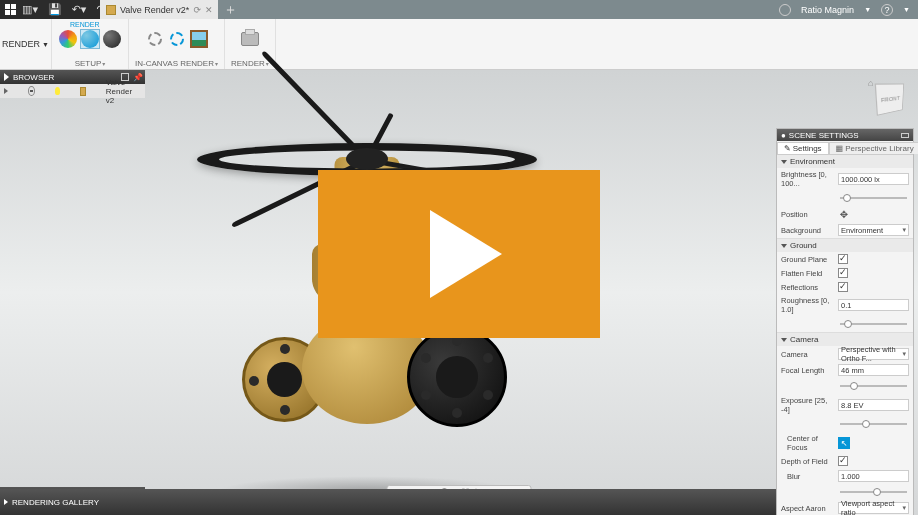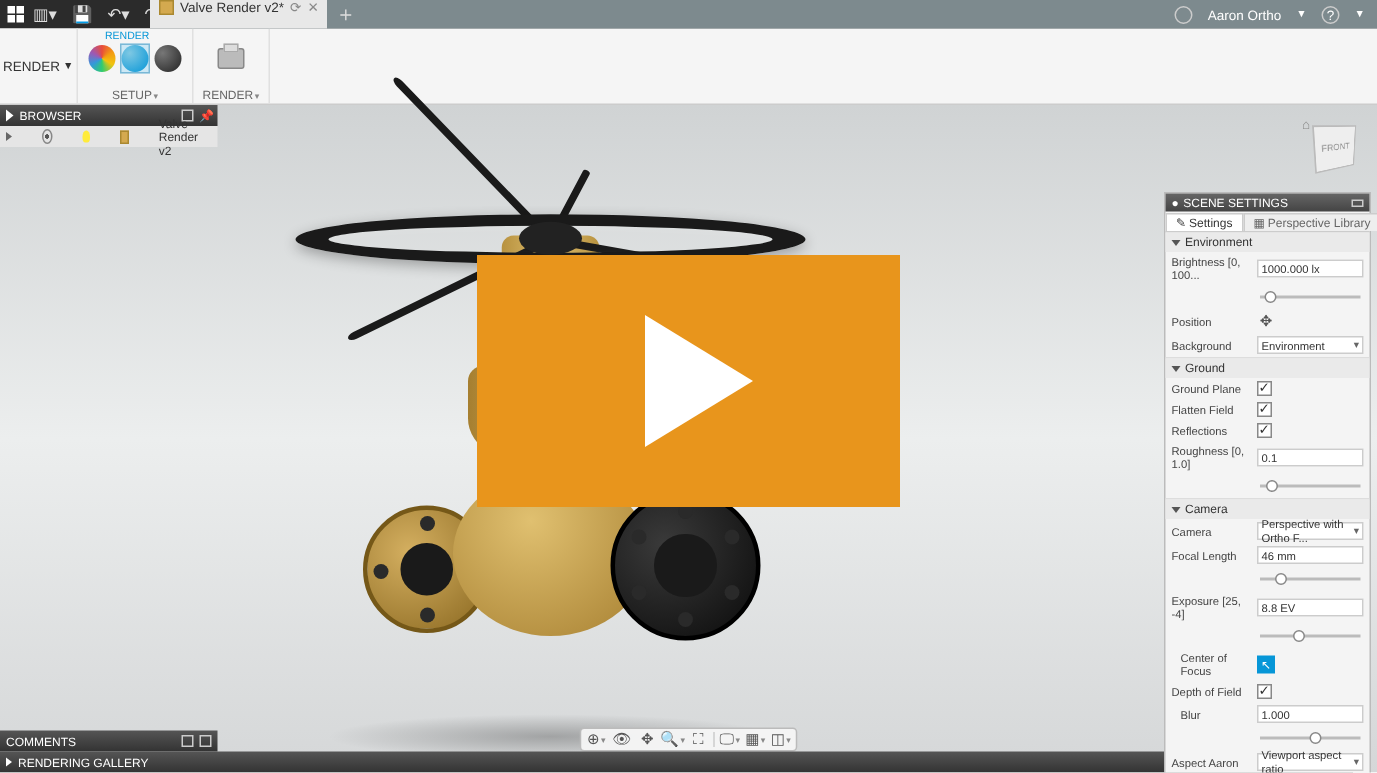--- a/index.html
+++ b/index.html
@@ -3,21 +3,21 @@
 <meta charset="utf-8">
 <style>
 *{box-sizing:border-box;margin:0;padding:0;font-family:Arial,Helvetica,sans-serif}
 body{width:918px;height:515px;background:#fff;overflow:hidden;font-size:10px;color:#333;position:relative}
 .top-bar{height:19px;background:#2b2b2b;display:flex;align-items:center;padding:0 4px}
 .app-icon{width:12px;height:12px;margin-right:6px;display:flex;flex-wrap:wrap}
 .app-icon span{width:5px;height:5px;background:#fff;margin:0.5px}
 .qat{display:flex;gap:10px;color:#fff;align-items:center}
 .qat-item{color:#ddd;cursor:pointer;font-size:11px}
 .tab-strip{height:19px;background:#7d8a8e;display:flex;align-items:center;position:absolute;top:0;left:100px;right:0}
-.doc-tab{height:19px;background:#e8e8e8;display:flex;padding:0 6px;gap:4px;font-size:9px;color:#333;min-width:90px}
+.doc-tab{height:19px;background:#e8e8e8;display:flex;align-items:center;padding:0 6px;gap:4px;font-size:9px;color:#333;min-width:90px}
 .doc-tab .cube{width:10px;height:10px;background:#d4a94f;border:1px solid #aa8830}
 .plus-tab{width:18px;height:18px;color:#ddd;display:flex;align-items:center;justify-content:center;cursor:pointer;font-size:14px;margin-left:3px}
 .tab-right{margin-left:auto;display:flex;align-items:center;gap:10px;color:#fff;padding-right:8px;font-size:9px}
 .clk{width:12px;height:12px;border:1px solid #ccc;border-radius:50%}
 .ribbon{height:51px;background:#f5f5f5;border-bottom:1px solid #ccc;display:flex;align-items:stretch}
 .ribbon-workspace{width:52px;display:flex;align-items:center;justify-content:center;border-right:1px solid #e0e0e0;font-size:9px}
 .ribbon-tab-label{position:absolute;top:19px;left:55px;height:10px;font-size:7px;color:#0696D7;padding:2px 15px}
 .ribbon-panel{display:flex;flex-direction:column;align-items:center;justify-content:space-between;border-right:1px solid #e0e0e0;padding:2px 6px 1px}
 .ribbon-icons{display:flex;gap:2px;align-items:center;padding-top:8px}
 .ribbon-icon{width:20px;height:20px;display:flex;align-items:center;justify-content:center;border:1px solid transparent}
@@ -79,21 +79,21 @@
 .sp-slider .thumb{position:absolute;top:50%;width:8px;height:8px;background:#fff;border:1px solid #888;border-radius:50%;transform:translate(-50%,-50%)}
 .sp-check{width:10px;height:10px;border:1px solid #888;background:#fff;position:relative;cursor:pointer}
 .sp-check.on::after{content:"✓";position:absolute;top:-2px;left:0;font-size:9px;color:#333}
 .sp-move{width:12px;height:12px;display:flex;align-items:center;justify-content:center;font-size:10px;color:#555;cursor:pointer}
 .sp-select{flex:1;height:12px;border:1px solid #ccc;background:#fff;display:flex;align-items:center;padding:0 2px;font-size:7.5px;position:relative;cursor:pointer}
 .sp-select::after{content:"▾";position:absolute;right:2px;font-size:7px;color:#666}
 .sp-pick{width:12px;height:12px;background:#0696D7;display:flex;align-items:center;justify-content:center;color:#fff;font-size:8px;cursor:pointer}
 .comments-bar{position:absolute;bottom:14px;left:0;width:145px;height:14px;background:linear-gradient(#555,#333);color:#fff;font-size:8px;display:flex;align-items:center;padding:0 4px}
 .comments-bar .sqs{margin-left:auto;display:flex;gap:4px}
 .comments-bar .sqs span{width:8px;height:8px;border:1px solid #ccc}
-.gallery-bar{position:absolute;bottom:0;left:0;right:16px;height:14px;background:linear-gradient(#555,#333);color:#fff;font-size:8px;display:flex;align-items:center;padding:0 4px}
+.gallery-bar{position:absolute;bottom:0;left:0;right:16px;height:26px;background:linear-gradient(#555,#333);color:#fff;font-size:8px;display:flex;align-items:center;padding:0 4px}
 .gallery-bar .tri3{width:0;height:0;border-top:3px solid transparent;border-bottom:3px solid transparent;border-left:4px solid #fff;margin-right:4px}
 .nav-toolbar{position:absolute;bottom:14px;left:50%;transform:translateX(-50%);height:16px;background:rgba(245,245,245,0.95);border:1px solid #bbb;border-radius:3px;display:flex;align-items:center;padding:0 3px;gap:3px}
 .nav-toolbar .nt{width:14px;height:14px;display:flex;align-items:center;justify-content:center;color:#555;font-size:10px;cursor:pointer}
 .nav-toolbar .sep{width:1px;height:10px;background:#ccc}
 .dd::after{content:"▾";font-size:6px;margin-left:1px;color:#888}
 </style>
 </head>
 <body>
 
 <div class="top-bar">
@@ -113,21 +113,21 @@
 <div class="tab-strip">
   <div class="doc-tab">
     <span class="cube"></span>
     <span>Valve Render v2*</span>
     <span style="margin-left:auto;color:#888">⟳</span>
     <span style="color:#888">✕</span>
   </div>
   <div class="plus-tab">＋</div>
   <div class="tab-right">
     <span class="clk"></span>
-    <span>Aaron Ortho</span>
+    <span>Ratio Magnin</span>
       <span style="font-size:7px">▼</span>
     <span style="width:12px;height:12px;border:1px solid #ccc;border-radius:50%;display:flex;align-items:center;justify-content:center">?</span>
       <span style="font-size:7px">▼</span>
   </div>
 </div>
 
 <div class="ribbon-tab-label">RENDER</div>
 <div class="ribbon">
   <div class="ribbon-workspace">
       <span>RENDER</span>
@@ -139,20 +139,34 @@
           <div class="ball rainbow"></div>
         </div>
       <div class="ribbon-icon active">
           <div class="ball blue"></div>
         </div>
       <div class="ribbon-icon">
           <div class="ball dark"></div>
         </div>
     </div>
     <div class="panel-name dd">SETUP</div>
+  </div>
+  <div class="ribbon-panel">
+    <div class="ribbon-icons">
+      <div class="ribbon-icon">
+          <div class="gear"></div>
+        </div>
+      <div class="ribbon-icon">
+          <div class="gear blu"></div>
+        </div>
+      <div class="ribbon-icon">
+          <div class="picframe"></div>
+        </div>
+    </div>
+    <div class="panel-name dd">IN-CANVAS RENDER</div>
   </div>
   <div class="ribbon-panel">
     <div class="ribbon-icons">
       <div class="ribbon-icon">
           <div class="printerish"></div>
         </div>
     </div>
     <div class="panel-name dd">RENDER</div>
   </div>
 </div>

